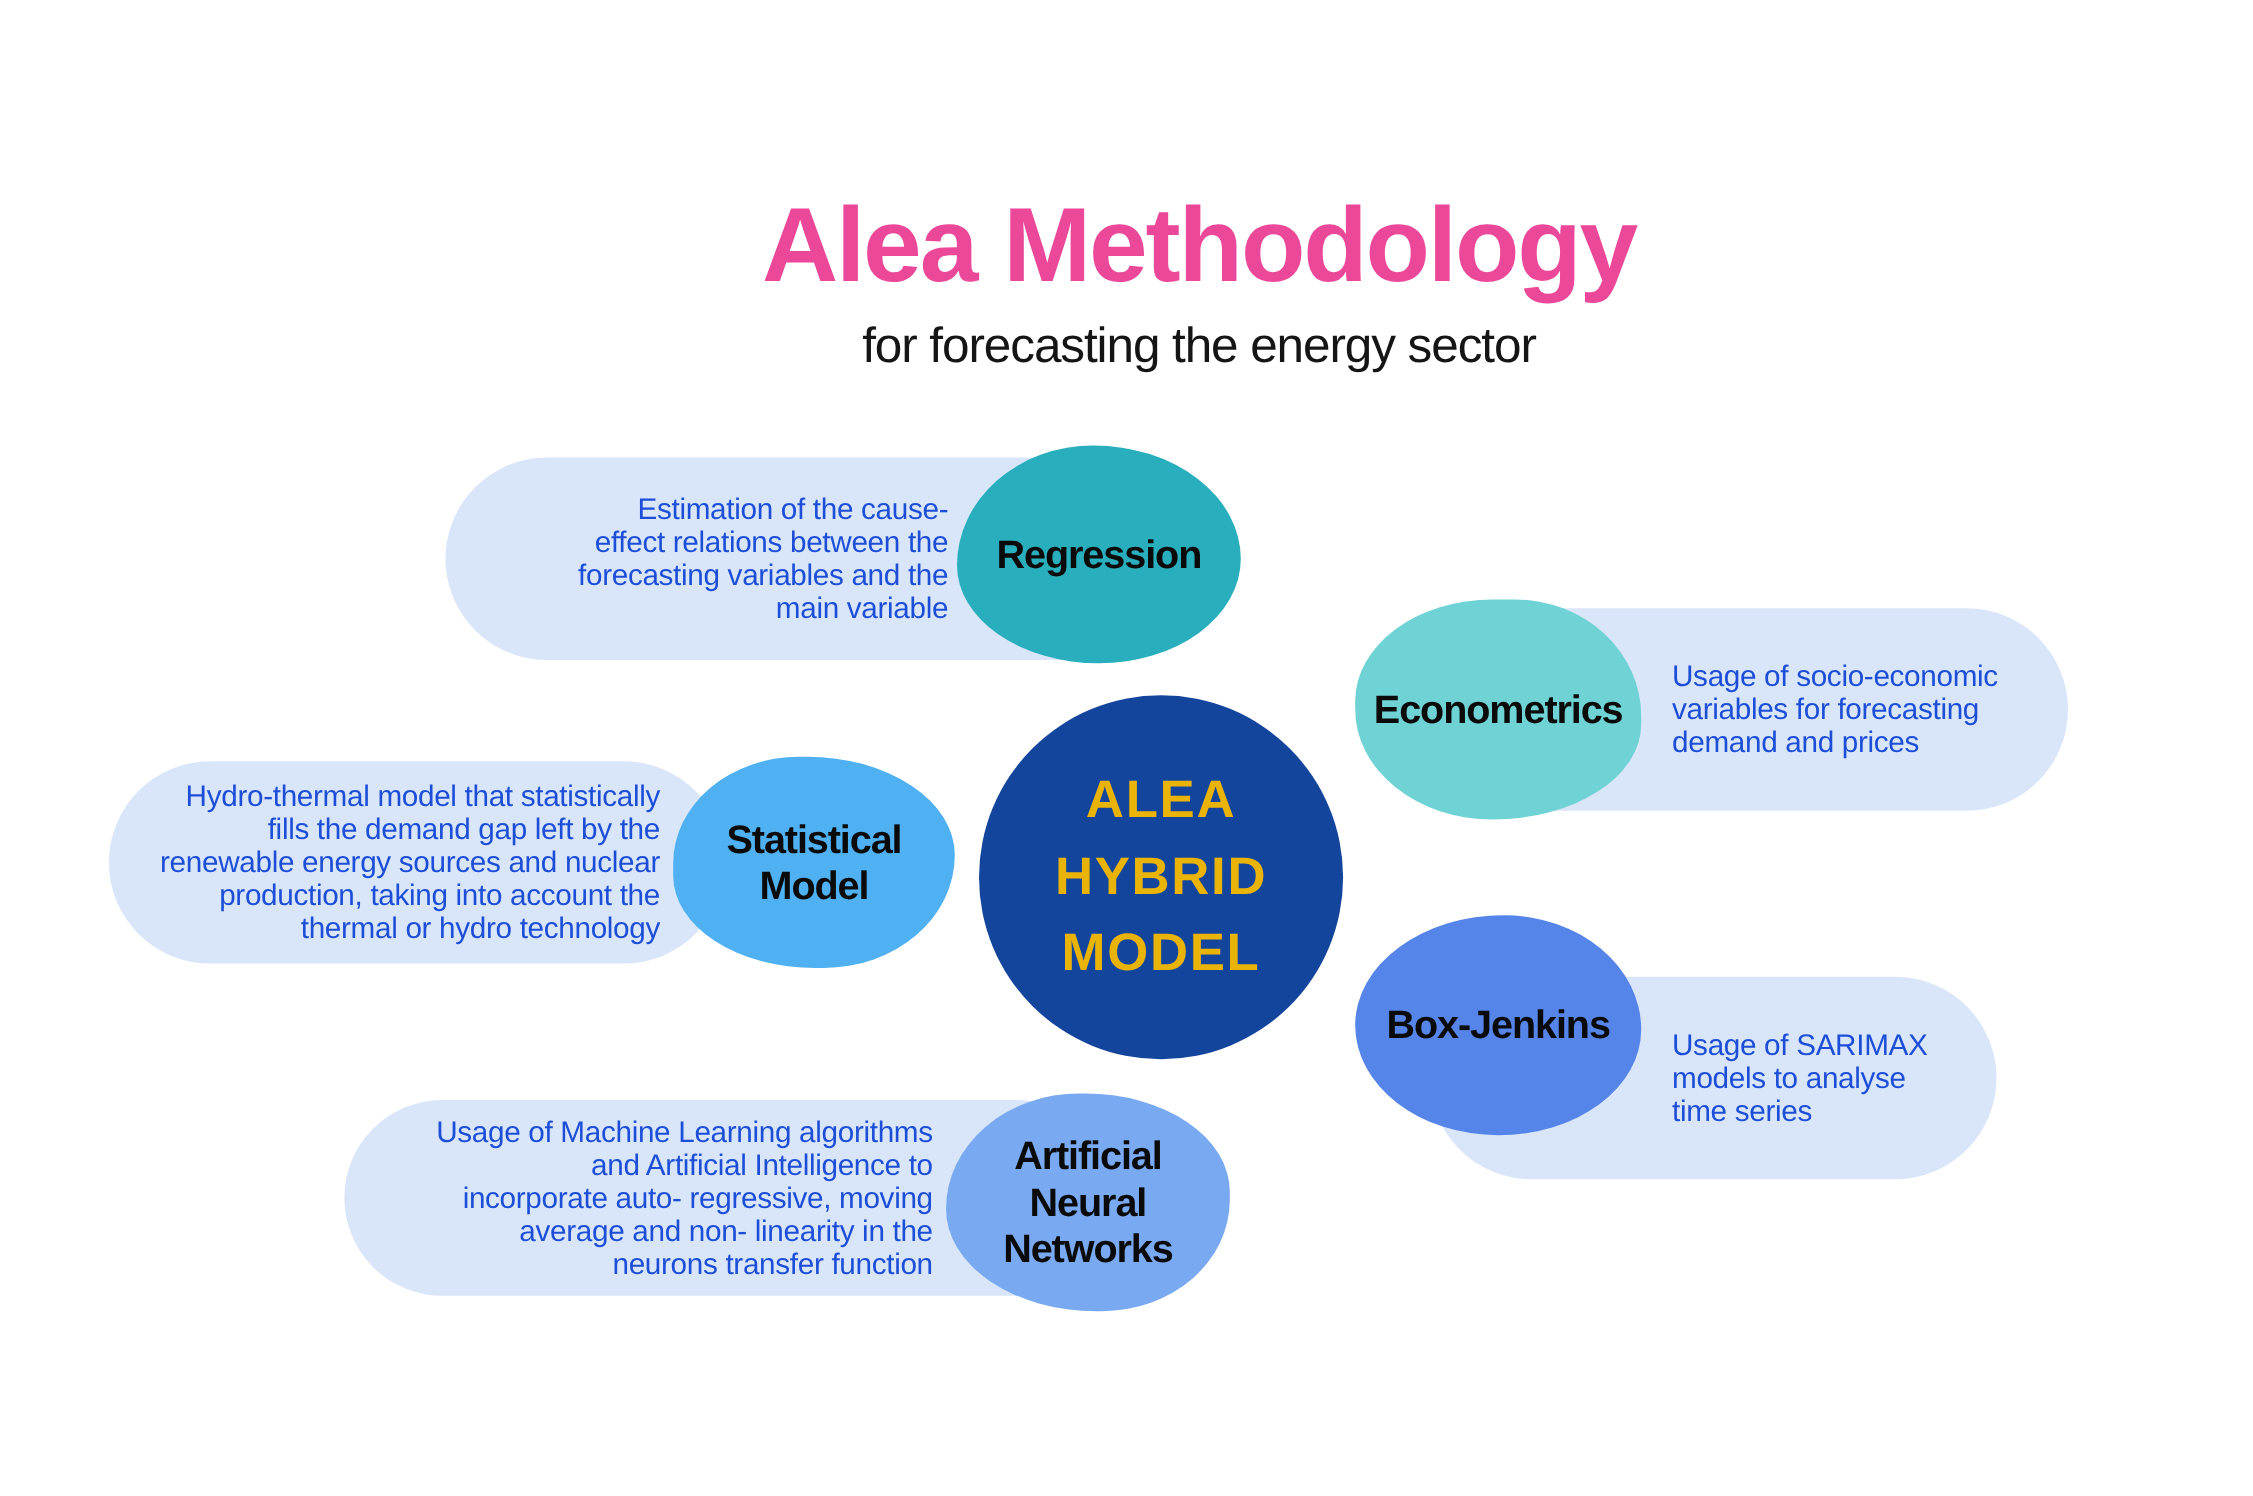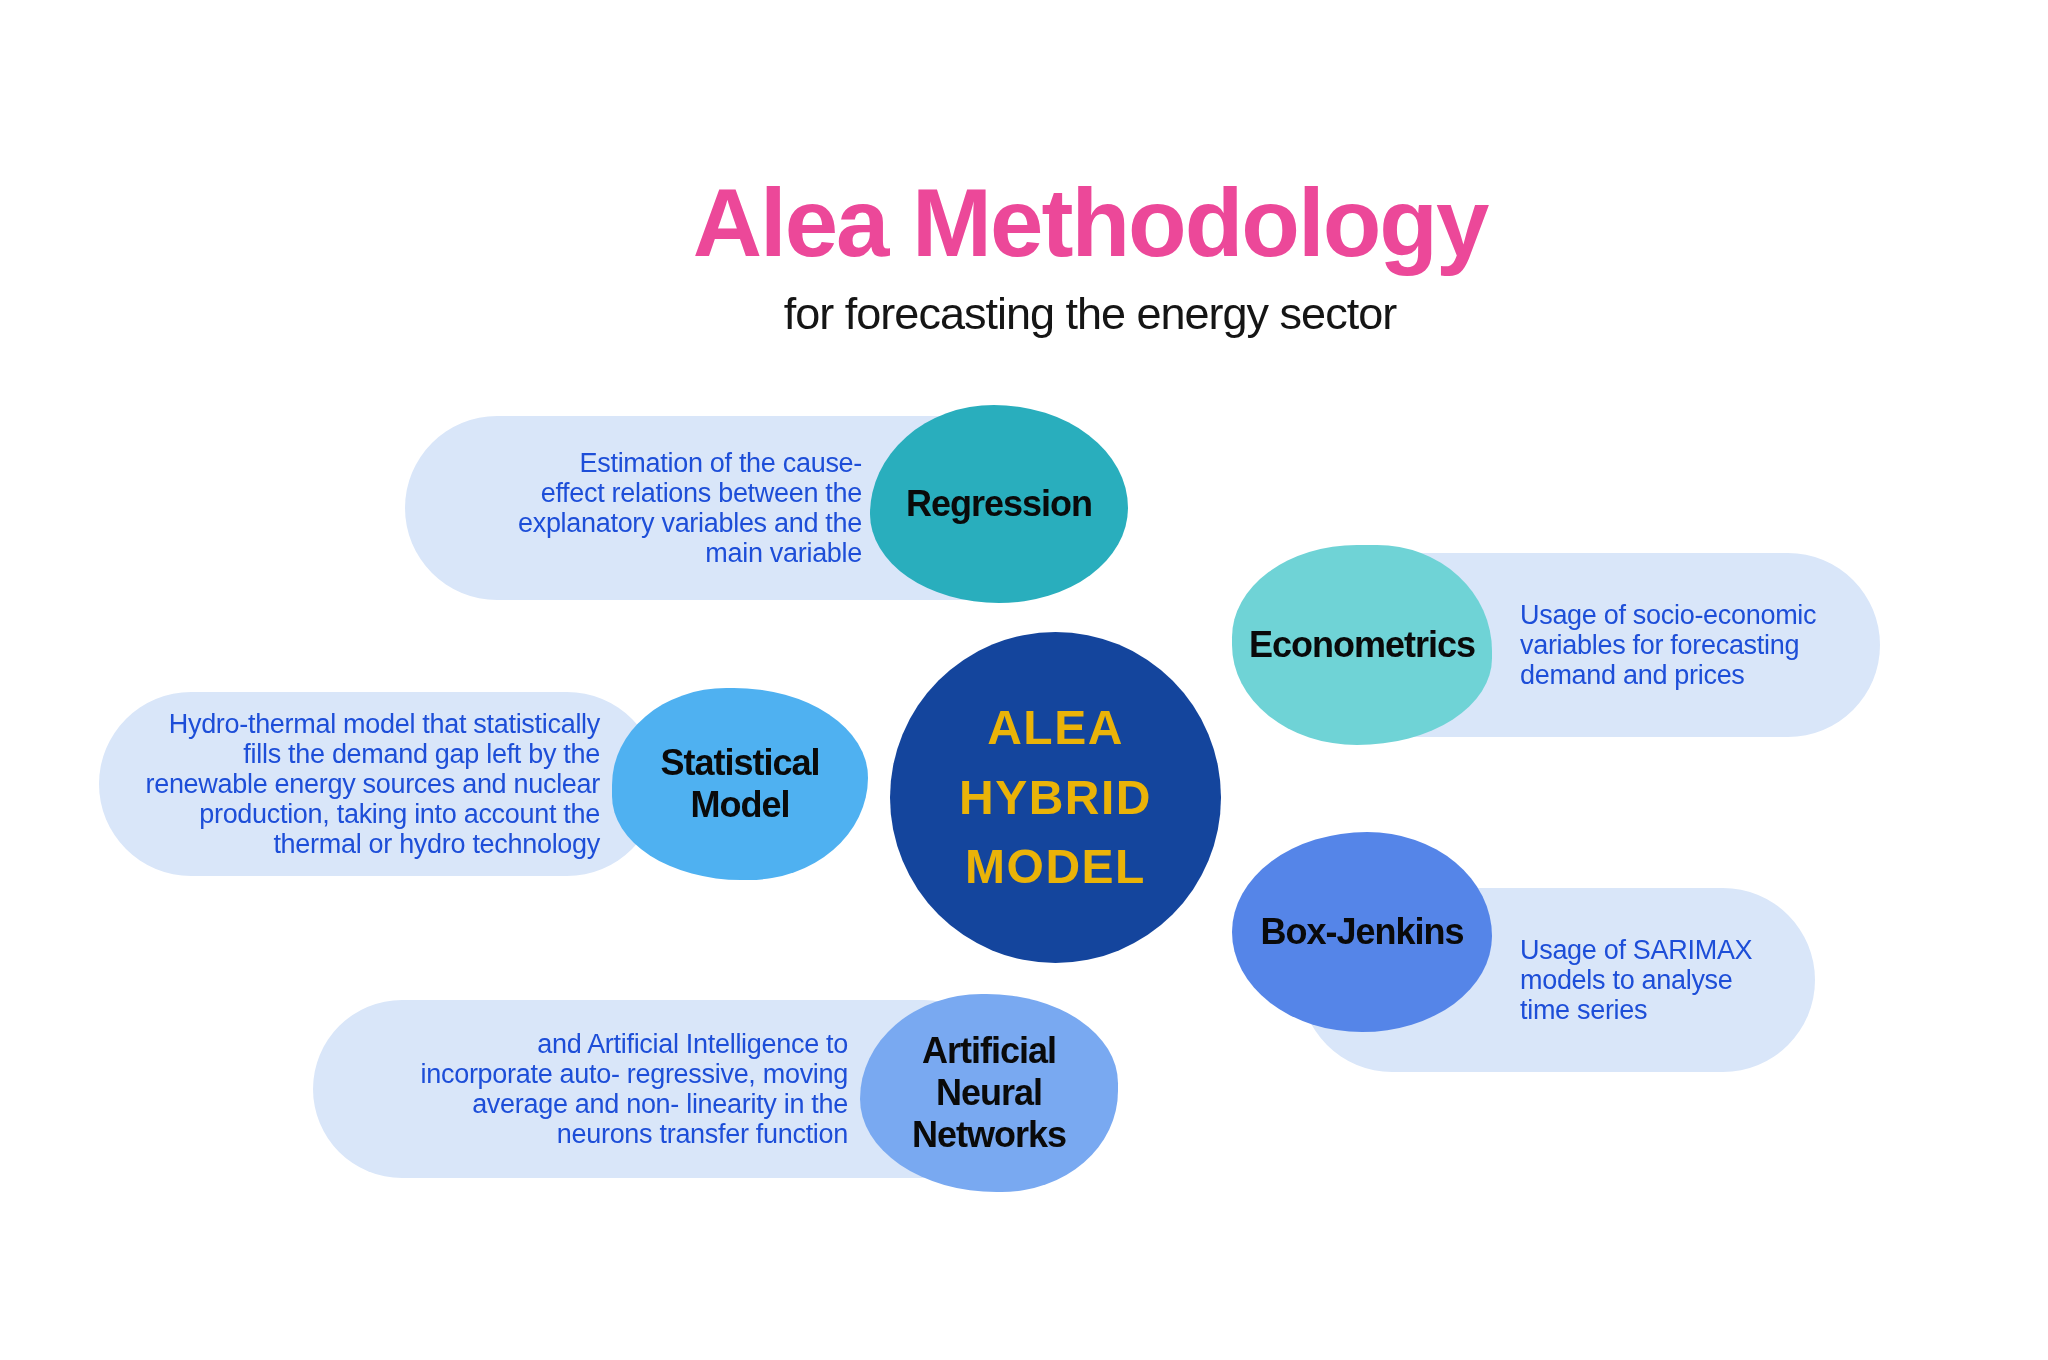--- a/index.html
+++ b/index.html
@@ -91,21 +91,21 @@
       <div>ALEA</div>
       <div>HYBRID</div>
       <div>MODEL</div>
     </div>
   </div>
 
   <div class="pill" style="left: 405px; top: 416px; width: 650px; height: 184px; background-color: rgb(217, 230, 249);">
     <div class="desc align-right" style="right:193px">
       <div>Estimation of the cause-</div>
       <div>effect relations between the</div>
-      <div>explanatory variables and the</div>
+      <div>forecasting variables and the</div>
       <div>main variable</div>
     </div>
   </div>
   <div class="blob" style="left: 870px; top: 405px; width: 258px; height: 198px; border-radius: 48% 52% 50% 50% / 55% 52% 48% 45%; background-color: rgb(41, 174, 189);">
     <div class="blob-label">
       <div>Regression</div>
     </div>
   </div>
 
   <div class="pill" style="left: 1300px; top: 553px; width: 580px; height: 184px; background-color: rgb(217, 230, 249);">
@@ -145,20 +145,21 @@
     </div>
   </div>
   <div class="blob" style="left: 1232px; top: 832px; width: 260px; height: 200px; border-radius: 52% 48% 50% 50% / 50% 52% 48% 50%; background-color: rgb(85, 133, 232);">
     <div class="blob-label">
       <div>Box-Jenkins</div>
     </div>
   </div>
 
   <div class="pill" style="left: 313px; top: 1000px; width: 700px; height: 178px; background-color: rgb(217, 230, 249);">
     <div class="desc align-right" style="right:165px">
+      <div>Usage of Machine Learning algorithms</div>
       <div>and Artificial Intelligence to</div>
       <div>incorporate auto- regressive, moving</div>
       <div>average and non- linearity in the</div>
       <div>neurons transfer function</div>
     </div>
   </div>
   <div class="blob" style="left: 860px; top: 994px; width: 258px; height: 198px; border-radius: 48% 52% 46% 54% / 54% 46% 52% 48%; background-color: rgb(121, 169, 241);">
     <div class="blob-label">
       <div>Artificial</div>
       <div>Neural</div>

